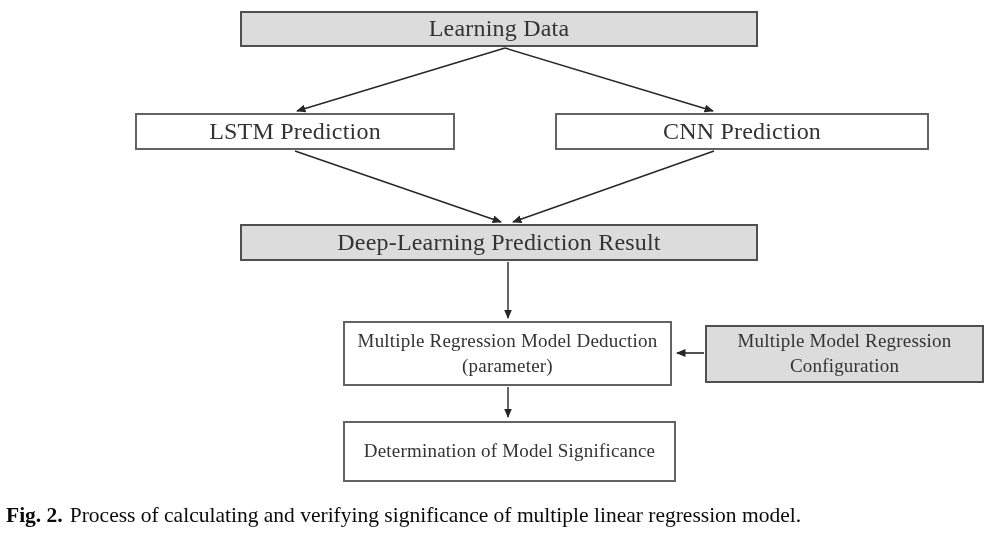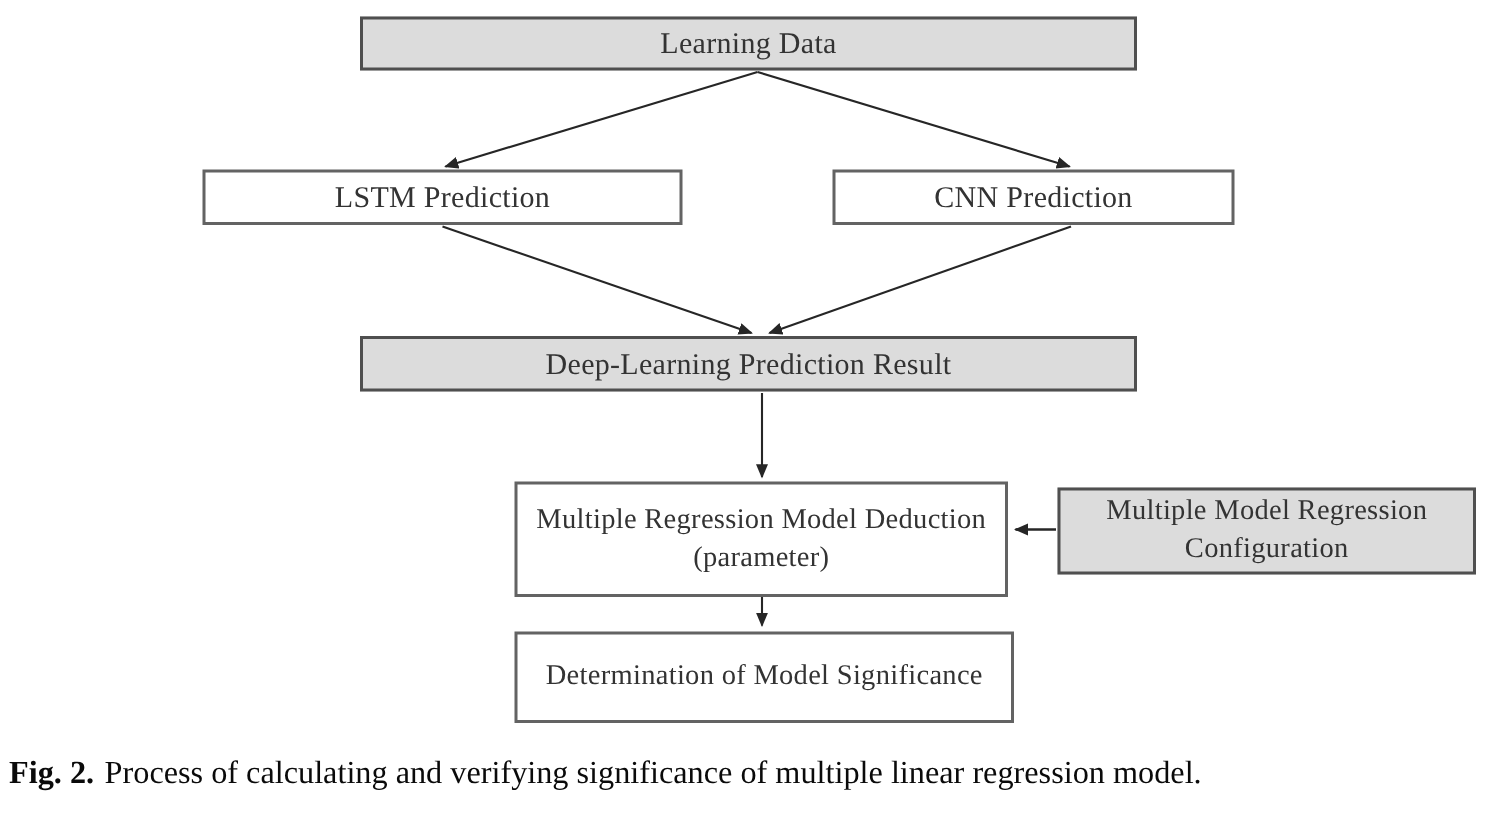--- a/index.html
+++ b/index.html
@@ -25,43 +25,43 @@
     z-index: 1;
   }
   .node {
     position: absolute;
     z-index: 2;
     display: flex;
     align-items: center;
     justify-content: center;
     text-align: center;
     box-sizing: border-box;
-    font-size: 20px;
+    font-size: 24px;
     line-height: 1.3;
     letter-spacing: 0.2px;
     color: #333333;
   }
   .node.fill-gray {
     background: #dcdcdc;
     border: 2px solid #4f4f4f;
   }
   .node.fill-white {
     background: #ffffff;
     border: 2px solid #636363;
   }
   .node.two-line {
     font-size: 19px;
     padding: 2px 8px;
   }
   
   #node-learning-data        { left: 240px; top: 11px;  width: 518px; height: 36px; }
   #node-lstm-prediction      { left: 135px; top: 113px; width: 320px; height: 37px; }
-  #node-cnn-prediction       { left: 555px; top: 113px; width: 268px; height: 37px; }
+  #node-cnn-prediction       { left: 555px; top: 113px; width: 374px; height: 37px; }
   #node-deep-result          { left: 240px; top: 224px; width: 518px; height: 37px; }
-  #node-regression-deduction { left: 343px; top: 321px; width: 329px; height: 77px; }
+  #node-regression-deduction { left: 343px; top: 321px; width: 329px; height: 65px; }
   #node-mlr-config           { left: 705px; top: 325px; width: 279px; height: 58px; }
   #node-determination        { left: 343px; top: 421px; width: 333px; height: 61px; font-family: Liberation Serif, serif; }
 
   .figure-caption {
     position: absolute;
     left: 6px;
     top: 502px;
     width: 992px;
     z-index: 2;
     font-size: 21.5px;

